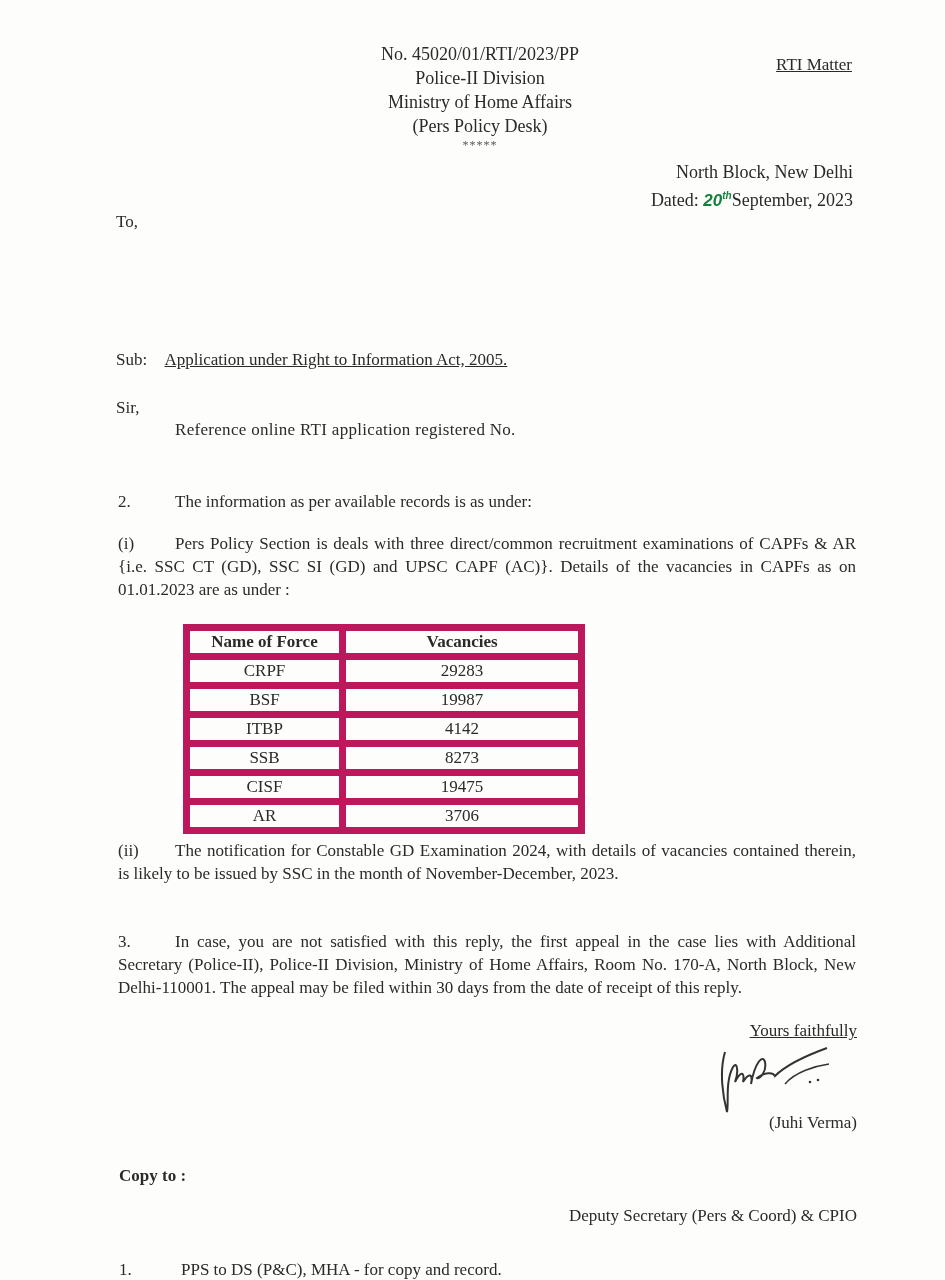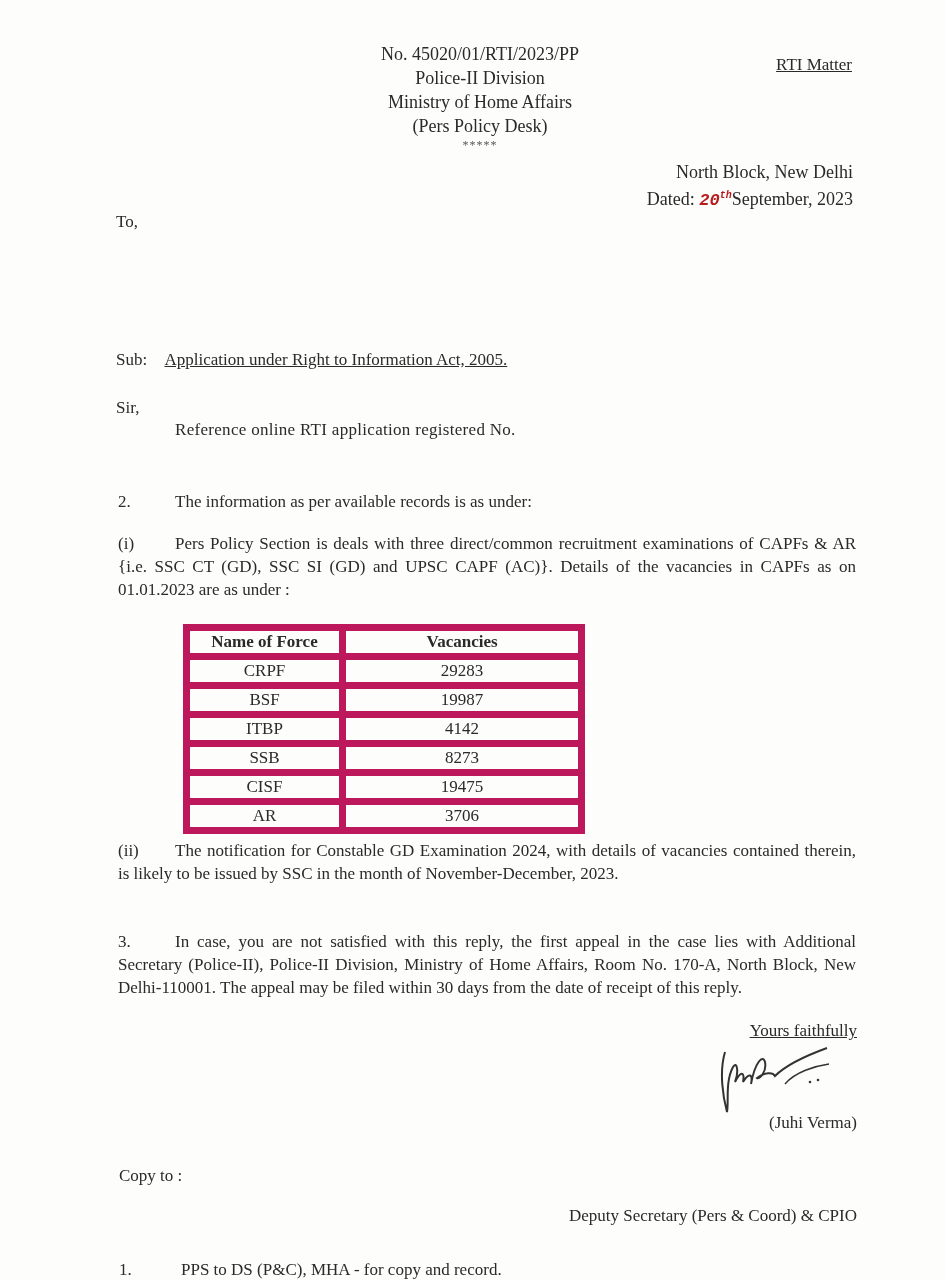--- a/index.html
+++ b/index.html
@@ -10,21 +10,21 @@
     overflow: hidden;
     font-family: "Liberation Serif", "DejaVu Serif", serif;
     color: #2a2a2a;
     font-size: 17px;
   }
   .abs { position: absolute; }
   .rti-matter { right: 93px; top: 19px; font-size: 17px; text-decoration: underline; margin-top: 36px; }
   .header-block { left: 330px; width: 300px; top: 42px; text-align: center; line-height: 24px; font-size: 18px; }
   .header-block .stars { font-size: 12px; letter-spacing: 1px; line-height: 14px; color: #555; }
   .place { right: 92px; top: 160px; text-align: right; font-size: 18px; line-height: 24px; }
-  .hand { font-family: Liberation Mono, monospace; font-weight: bold; font-style: italic; color: #b91c1c; font-size: 17px; text-align: right; }
+  .hand { font-family: Liberation Sans, sans-serif; font-weight: bold; font-style: italic; color: #15803d; font-size: 17px; text-align: right; }
   .hand sup { font-size: 10px; }
   .to { left: 116px; top: 212px; font-size: 17px; }
   .sub { left: 116px; top: 350px; font-size: 17px; }
   .sub .sub-label { margin-right: 14px; }
   .sub .sub-text { text-decoration: underline; }
   .sir { left: 116px; top: 398px; font-size: 17px; }
   .ref { left: 175px; top: 420px; font-size: 17px; letter-spacing: 0.3px; }
   .para { left: 118px; width: 738px; font-size: 17px; line-height: 23px; text-align: justify; }
   .p2 { top: 490px; }
   .p2 .num { display: inline-block; width: 57px; }
@@ -40,21 +40,21 @@
     border: 7px solid #be185d; padding: 0; height: 22px; line-height: 22px; text-align: center;
   }
   table.vac th { font-weight: bold; }
   table.vac .c1 { width: 149px; }
   table.vac .c2 { width: 232px; }
   table.vac tr.total td { font-weight: bold; }
   .sig-area { right: 88px; top: 1020px; text-align: right; font-size: 17px; line-height: 22px; text-decoration: underline; }
   .signature { right: 110px; top: 1042px; width: 120px; height: 75px; }
   .sig-name { right: 88px; top: 1113px; font-size: 17px; }
   .sig-desig { right: 88px; top: 1206px; font-size: 17px; }
-  .copy { left: 119px; top: 1166px; font-size: 17px; }
+  .copy { left: 119px; top: 1166px; font-size: 17px; font-weight: bold; }
   .copy-item { left: 119px; top: 1260px; font-size: 17px; }
   .copy-item .num { display: inline-block; width: 62px; }
 </style>
 </head>
 <body>
 
 <div class="abs rti-matter">RTI Matter</div>
 
 <div class="abs header-block">
   <div>No. 45020/01/RTI/2023/PP</div>

